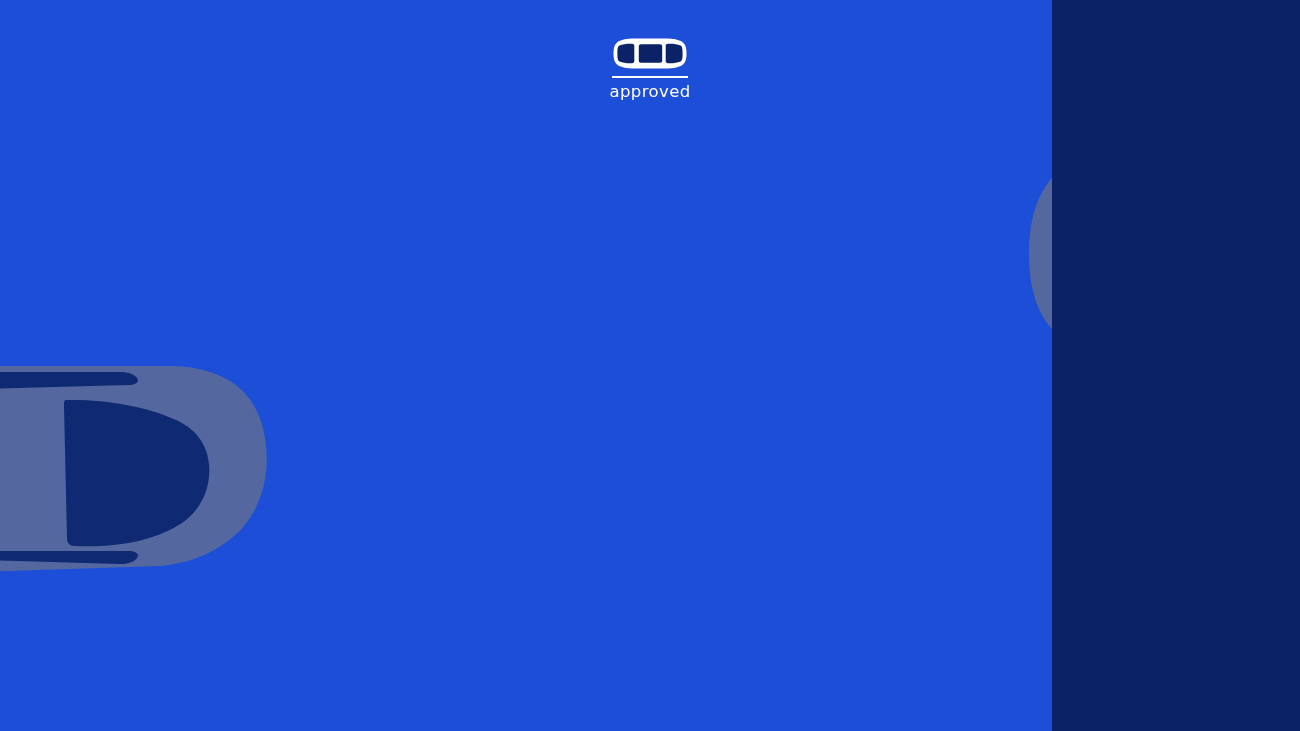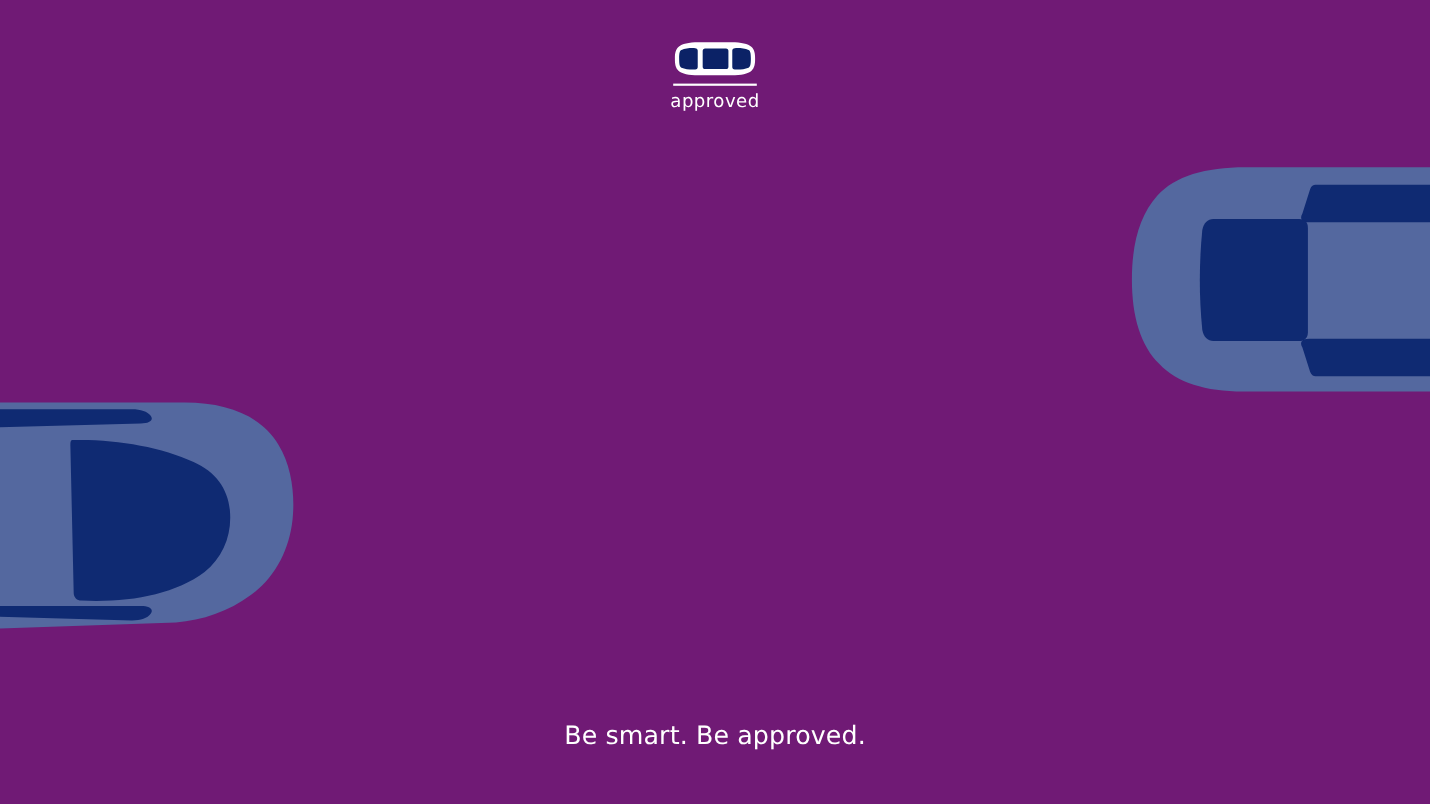--- a/index.html
+++ b/index.html
@@ -2,23 +2,23 @@
 <html><head>
 <meta charset="utf-8">
 <style>
   html, body {
     margin: 0;
     padding: 0;
     background: #0b2266;
   }
   #slide {
     position: relative;
-    width: 1300px;
+    width: 1052px;
     height: 731px;
-    background: #701a75;
+    background: #1d4ed8;
     overflow: hidden;
     font-family: "Liberation Sans", sans-serif;
   }
 
   
   .bg-art {
     position: absolute;
     top: 0; left: 0;
     width: 1300px;
     height: 731px;
@@ -220,15 +220,14 @@
                L52.7 8
                C52.7 6.6 53.5 5.9 55 5.8 Z"></path>
     </svg>
 
     <div class="brand-rule"></div>
 
     <div class="brand-word">approved</div>
   </div>
 
 
-  <div class="tagline">Be smart. Be approved.</div>
 
 </div>
 
 </body></html>

